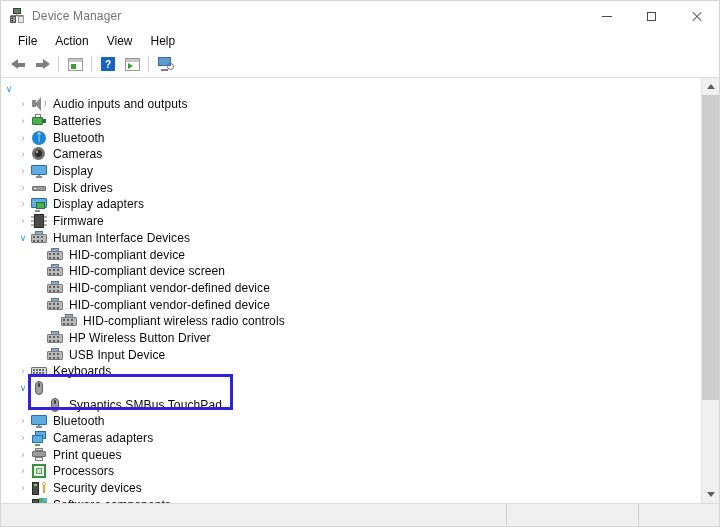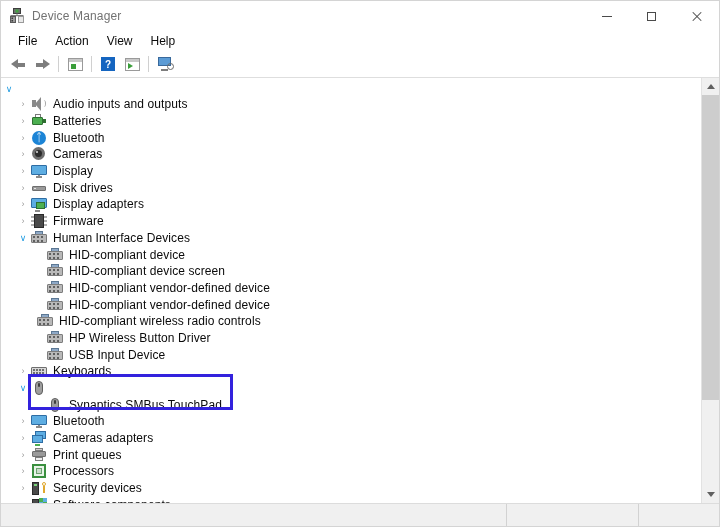--- a/index.html
+++ b/index.html
@@ -859,21 +859,21 @@
           <span class="key" style="left:2px; top:6px;"></span>
             <span class="key" style="left:6px; top:6px;"></span>
             <span class="key" style="left:10px; top:6px;"></span>
           <span class="key" style="left:2px; top:10px;"></span>
             <span class="key" style="left:6px; top:10px;"></span>
             <span class="key" style="left:10px; top:10px;"></span>
         </div>
         <div class="label">HID-compliant vendor-defined device</div>
       </div>
 
-      <div class="tree-row" style="padding-left:36px;">
+      <div class="tree-row" style="padding-left:60px;">
         <div class="dev-icon i-hid">
           <span class="dev"></span>
             <span class="kb"></span>
           <span class="key" style="left:2px; top:6px;"></span>
             <span class="key" style="left:6px; top:6px;"></span>
             <span class="key" style="left:10px; top:6px;"></span>
           <span class="key" style="left:2px; top:10px;"></span>
             <span class="key" style="left:6px; top:10px;"></span>
             <span class="key" style="left:10px; top:10px;"></span>
         </div>

